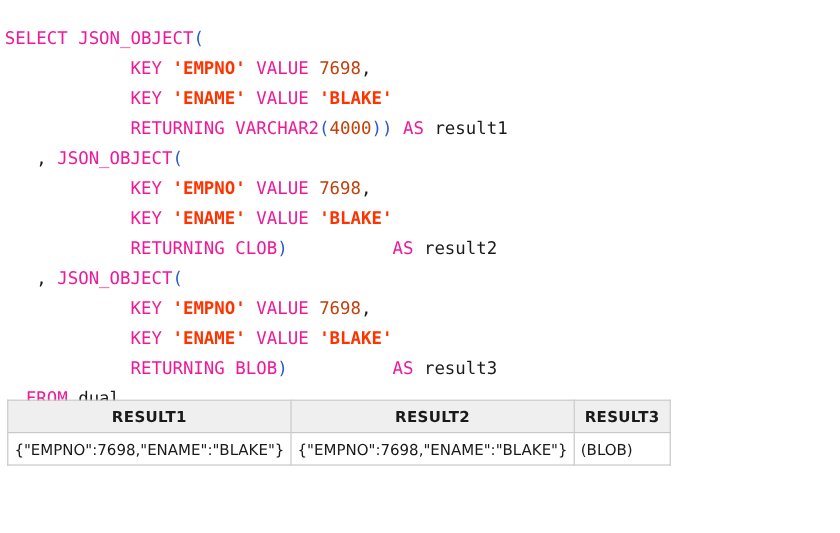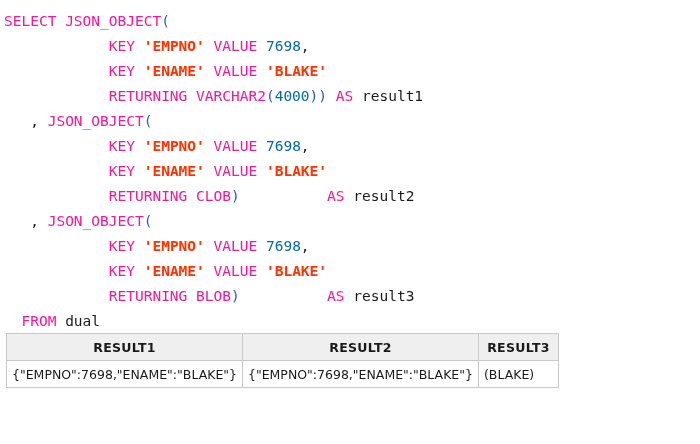--- a/index.html
+++ b/index.html
@@ -13,35 +13,35 @@
     font-family: "DejaVu Sans", sans-serif;
     overflow: hidden;
   }
 
   
   .sql-block {
     position: absolute;
     left: 0;
     top: 0;
     width: 632px;
-    padding-top: 9px;
+    padding-top: 21px;
     font-family: "DejaVu Sans Mono", monospace;
     font-size: 14.5px;
     line-height: 25px;
     white-space: pre;
     letter-spacing: 0px;
   }
   .sql-line {
     height: 25px;
     padding-left: 4px;
   }
   
   .kw   { color: #ee1a99; }          
   .str  { color: #ff3300; font-weight: bold; }          
-  .num  { color: #0369a1; }          
+  .num  { color: #c2410c; }          
   .punc { color: #2b5bc4; }          
   .id   { color: #1a1a1a; }          
   .cma  { color: #1a1a1a; }          
 
   
   .result-grid {
     position: absolute;
     left: 6px;
     top: 333px;
     border-collapse: collapse;
@@ -85,16 +85,16 @@
     <tr>
         <th class="col-1">RESULT1</th>
         <th class="col-2">RESULT2</th>
         <th class="col-3">RESULT3</th>
       </tr>
   </thead>
   <tbody>
       <tr>
         <td class="col-1">{"EMPNO":7698,"ENAME":"BLAKE"}</td>
         <td class="col-2">{"EMPNO":7698,"ENAME":"BLAKE"}</td>
-        <td class="col-3">(BLAKE)</td>
+        <td class="col-3">(BLOB)</td>
       </tr>
     </tbody>
 </table>
 
 </body></html>

